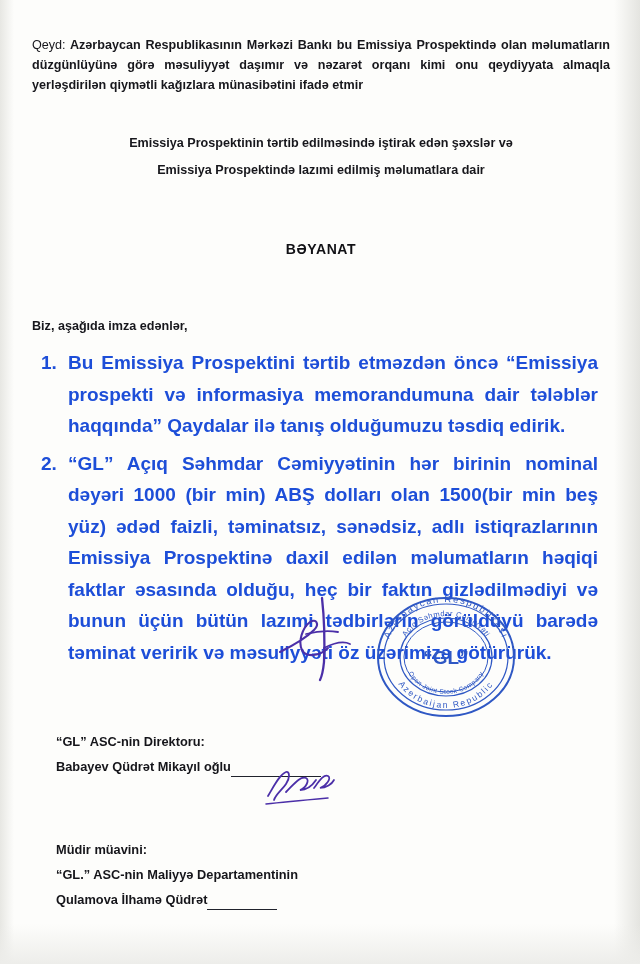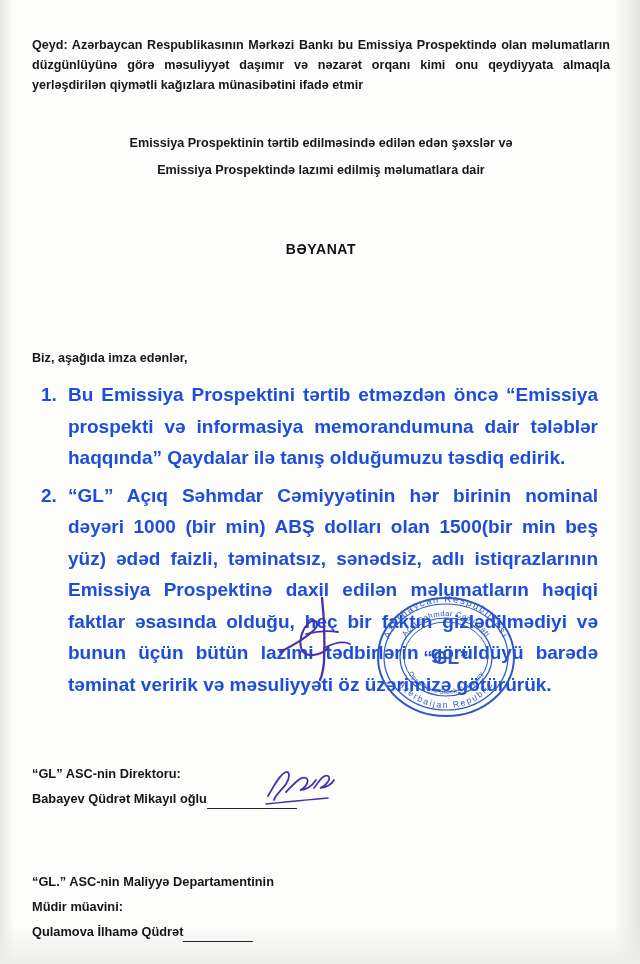--- a/index.html
+++ b/index.html
@@ -51,21 +51,21 @@
   }
 
   .note {
     font-size: 12.6px;
     line-height: 1.62;
     text-align: justify;
     font-weight: 600;
     color: #17171c;
   }
   .note .lead {
-    font-weight: 700;
+    font-weight: 400;
   }
 
   .subtitle-block {
     margin-top: 34px;
     text-align: center;
     font-size: 12.6px;
     line-height: 2.2;
     font-weight: 600;
     color: #17171c;
   }
@@ -73,21 +73,21 @@
   .doc-title {
     margin-top: 56px;
     text-align: center;
     font-size: 14px;
     font-weight: 700;
     letter-spacing: 0.6px;
     color: #111115;
   }
 
   .intro {
-    margin-top: 94px;
+    margin-top: 62px;
     font-size: 12.6px;
     font-weight: 600;
     color: #17171c;
   }
 
   ol.clauses {
     margin: 14px 12px 0 0;
     padding-left: 30px;
     font-size: 19px;
     line-height: 1.66;
@@ -96,20 +96,21 @@
   }
   ol.clauses li {
     text-align: justify;
     margin-bottom: 6px;
     padding-left: 6px;
   }
 
   .signatures {
     margin-top: 62px;
     position: relative;
+    margin-left: 24px;
   }
   .sig-group { margin-bottom: 10px; }
   .sig-line {
     font-size: 12.8px;
     font-weight: 700;
     color: #15151a;
     line-height: 1.95;
     display: block;
   }
   .sig-name-row {
@@ -154,21 +155,21 @@
   <div class="scan-edge-bottom"></div>
 
   <div class="content">
 
     <p class="note">
       <span class="lead">Qeyd:</span>
       <span>Azərbaycan Respublikasının Mərkəzi Bankı bu Emissiya Prospektində olan məlumatların düzgünlüyünə görə məsuliyyət daşımır və nəzarət orqanı kimi onu qeydiyyata almaqla yerləşdirilən qiymətli kağızlara münasibətini ifadə etmir</span>
     </p>
 
     <div class="subtitle-block">
-      <div>Emissiya Prospektinin tərtib edilməsində edilən edən şəxslər və</div>
+      <div>Emissiya Prospektinin tərtib edilməsində iştirak edən şəxslər və</div>
       <div>Emissiya Prospektində lazımi edilmiş məlumatlara dair</div>
     </div>
 
     <div class="doc-title">BƏYANAT</div>
 
     <div class="intro">Biz, aşağıda imza edənlər,</div>
 
     <ol class="clauses">
       <li>Bu Emissiya Prospektini tərtib etməzdən öncə “Emissiya prospekti və informasiya memorandumuna dair tələblər haqqında” Qaydalar ilə tanış olduğumuzu təsdiq edirik.</li>
       <li>“GL” Açıq Səhmdar Cəmiyyətinin hər birinin nominal dəyəri 1000 (bir min) ABŞ dolları olan 1500(bir min beş yüz) ədəd faizli, təminatsız, sənədsiz, adlı istiqrazlarının Emissiya Prospektinə daxil edilən məlumatların həqiqi faktlar əsasında olduğu, heç bir faktın gizlədilmədiyi və bunun üçün bütün lazımi tədbirlərin görüldüyü barədə təminat veririk və məsuliyyəti öz üzərimizə götürürük.</li>
@@ -178,22 +179,22 @@
 
       <div class="sig-group">
         <span class="sig-line">“GL” ASC-nin Direktoru:</span>
         <div class="sig-name-row">
           <span class="sig-line">Babayev Qüdrət Mikayıl oğlu</span>
           <span class="sig-rule"></span>
         </div>
       </div>
 
       <div class="sig-group" style="margin-top:58px;">
+        <span class="sig-line">Müdir müavini:</span>
         <span class="sig-line">“GL.” ASC-nin Maliyyə Departamentinin</span>
-        <span class="sig-line">Müdir müavini:</span>
         <div class="sig-name-row">
           <span class="sig-line">Qulamova İlhamə Qüdrət</span>
           <span class="sig-rule short"></span>
         </div>
       </div>
 
     </div>
   </div>
 
   <div class="handsig" style="left:262px; top:588px;">

